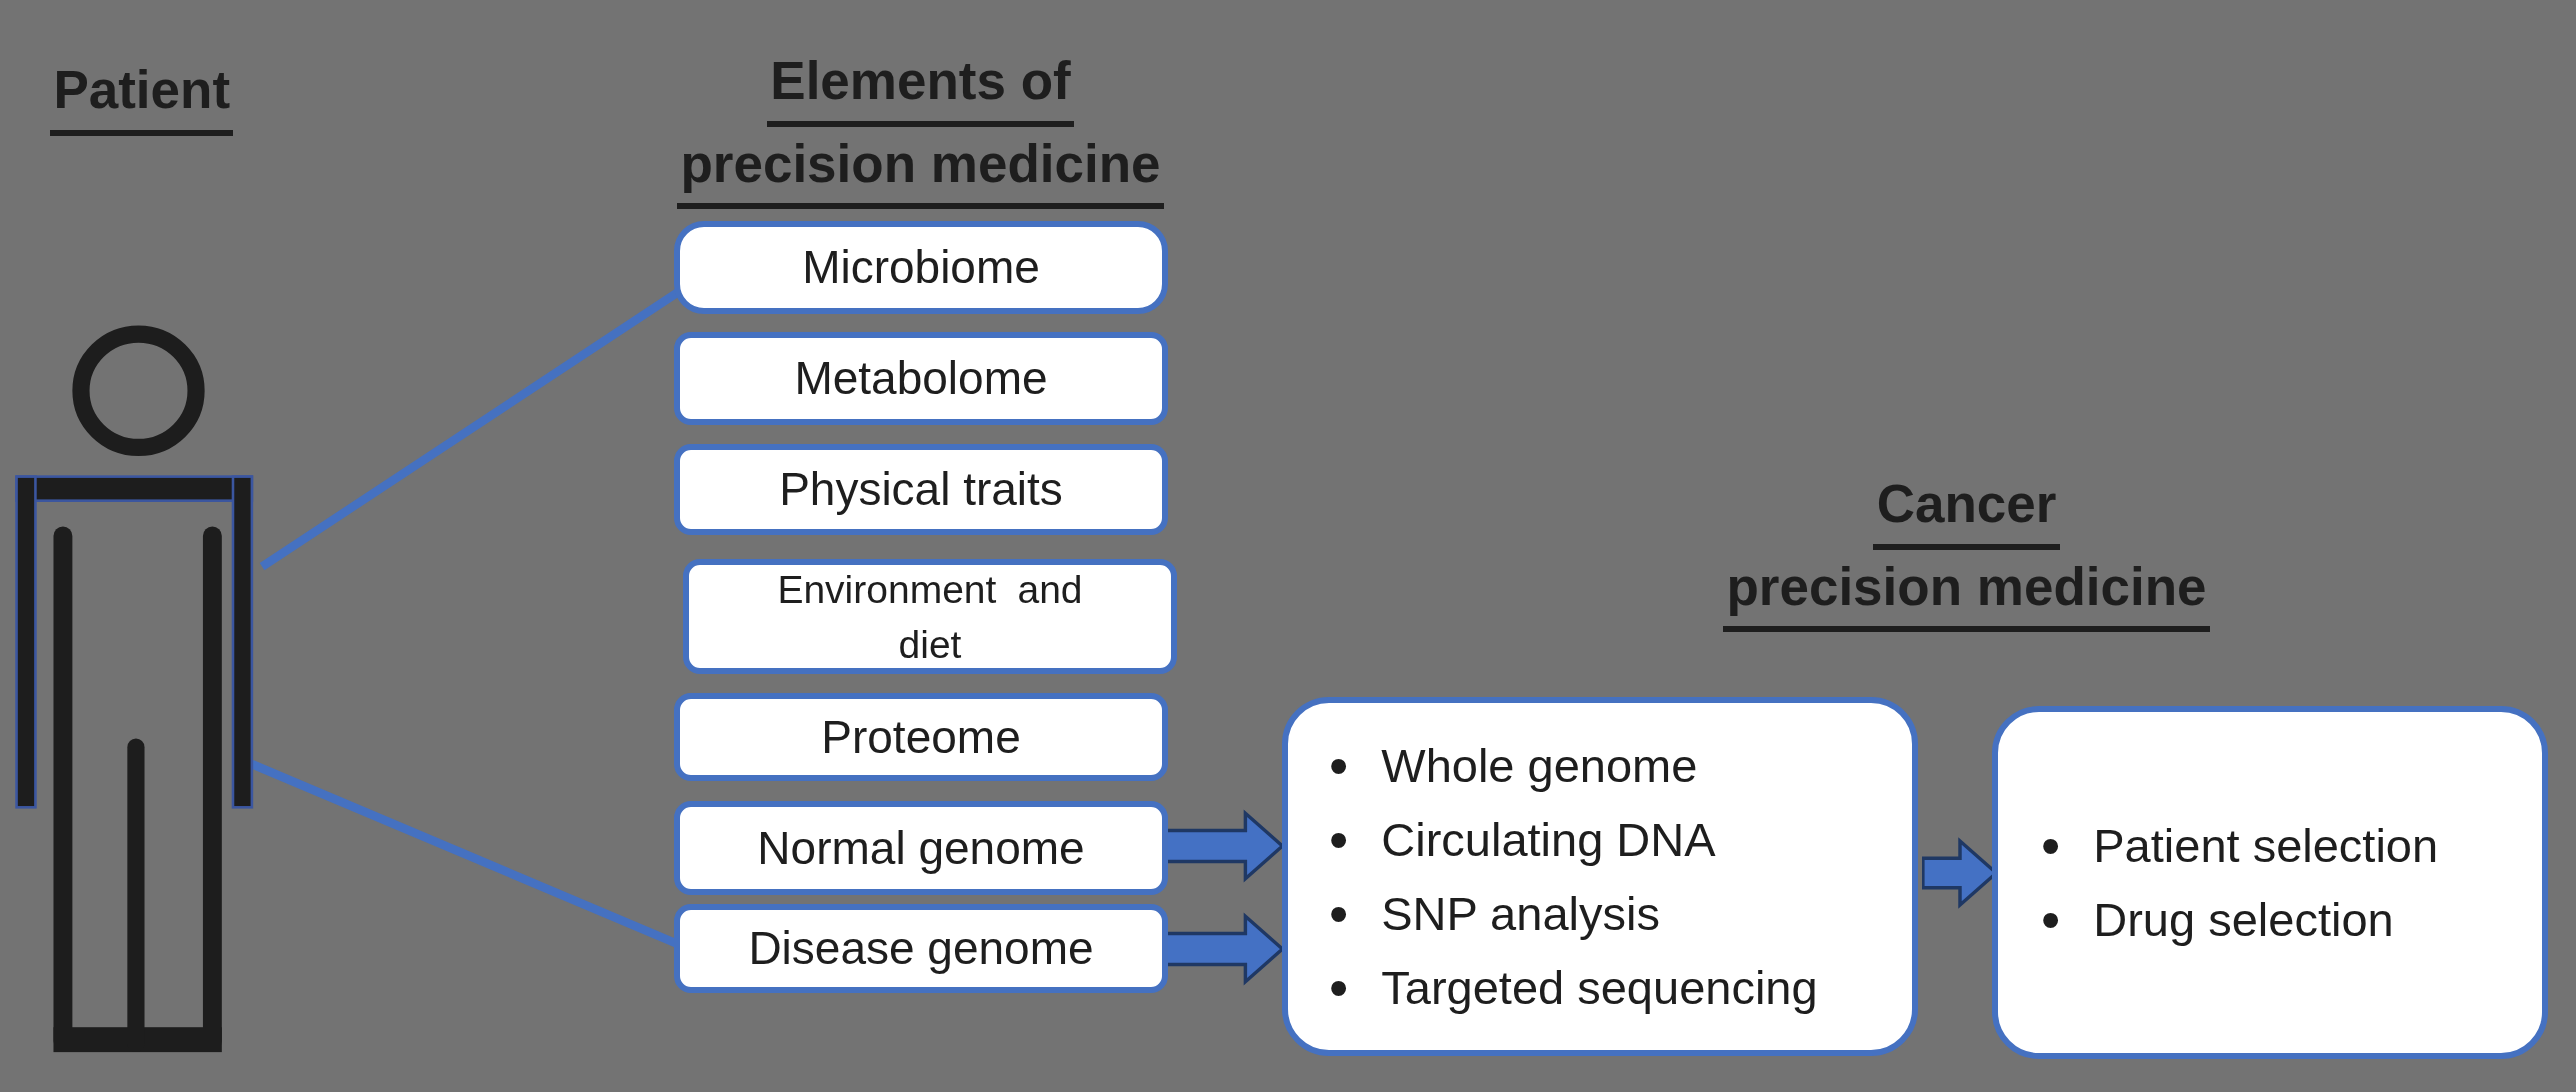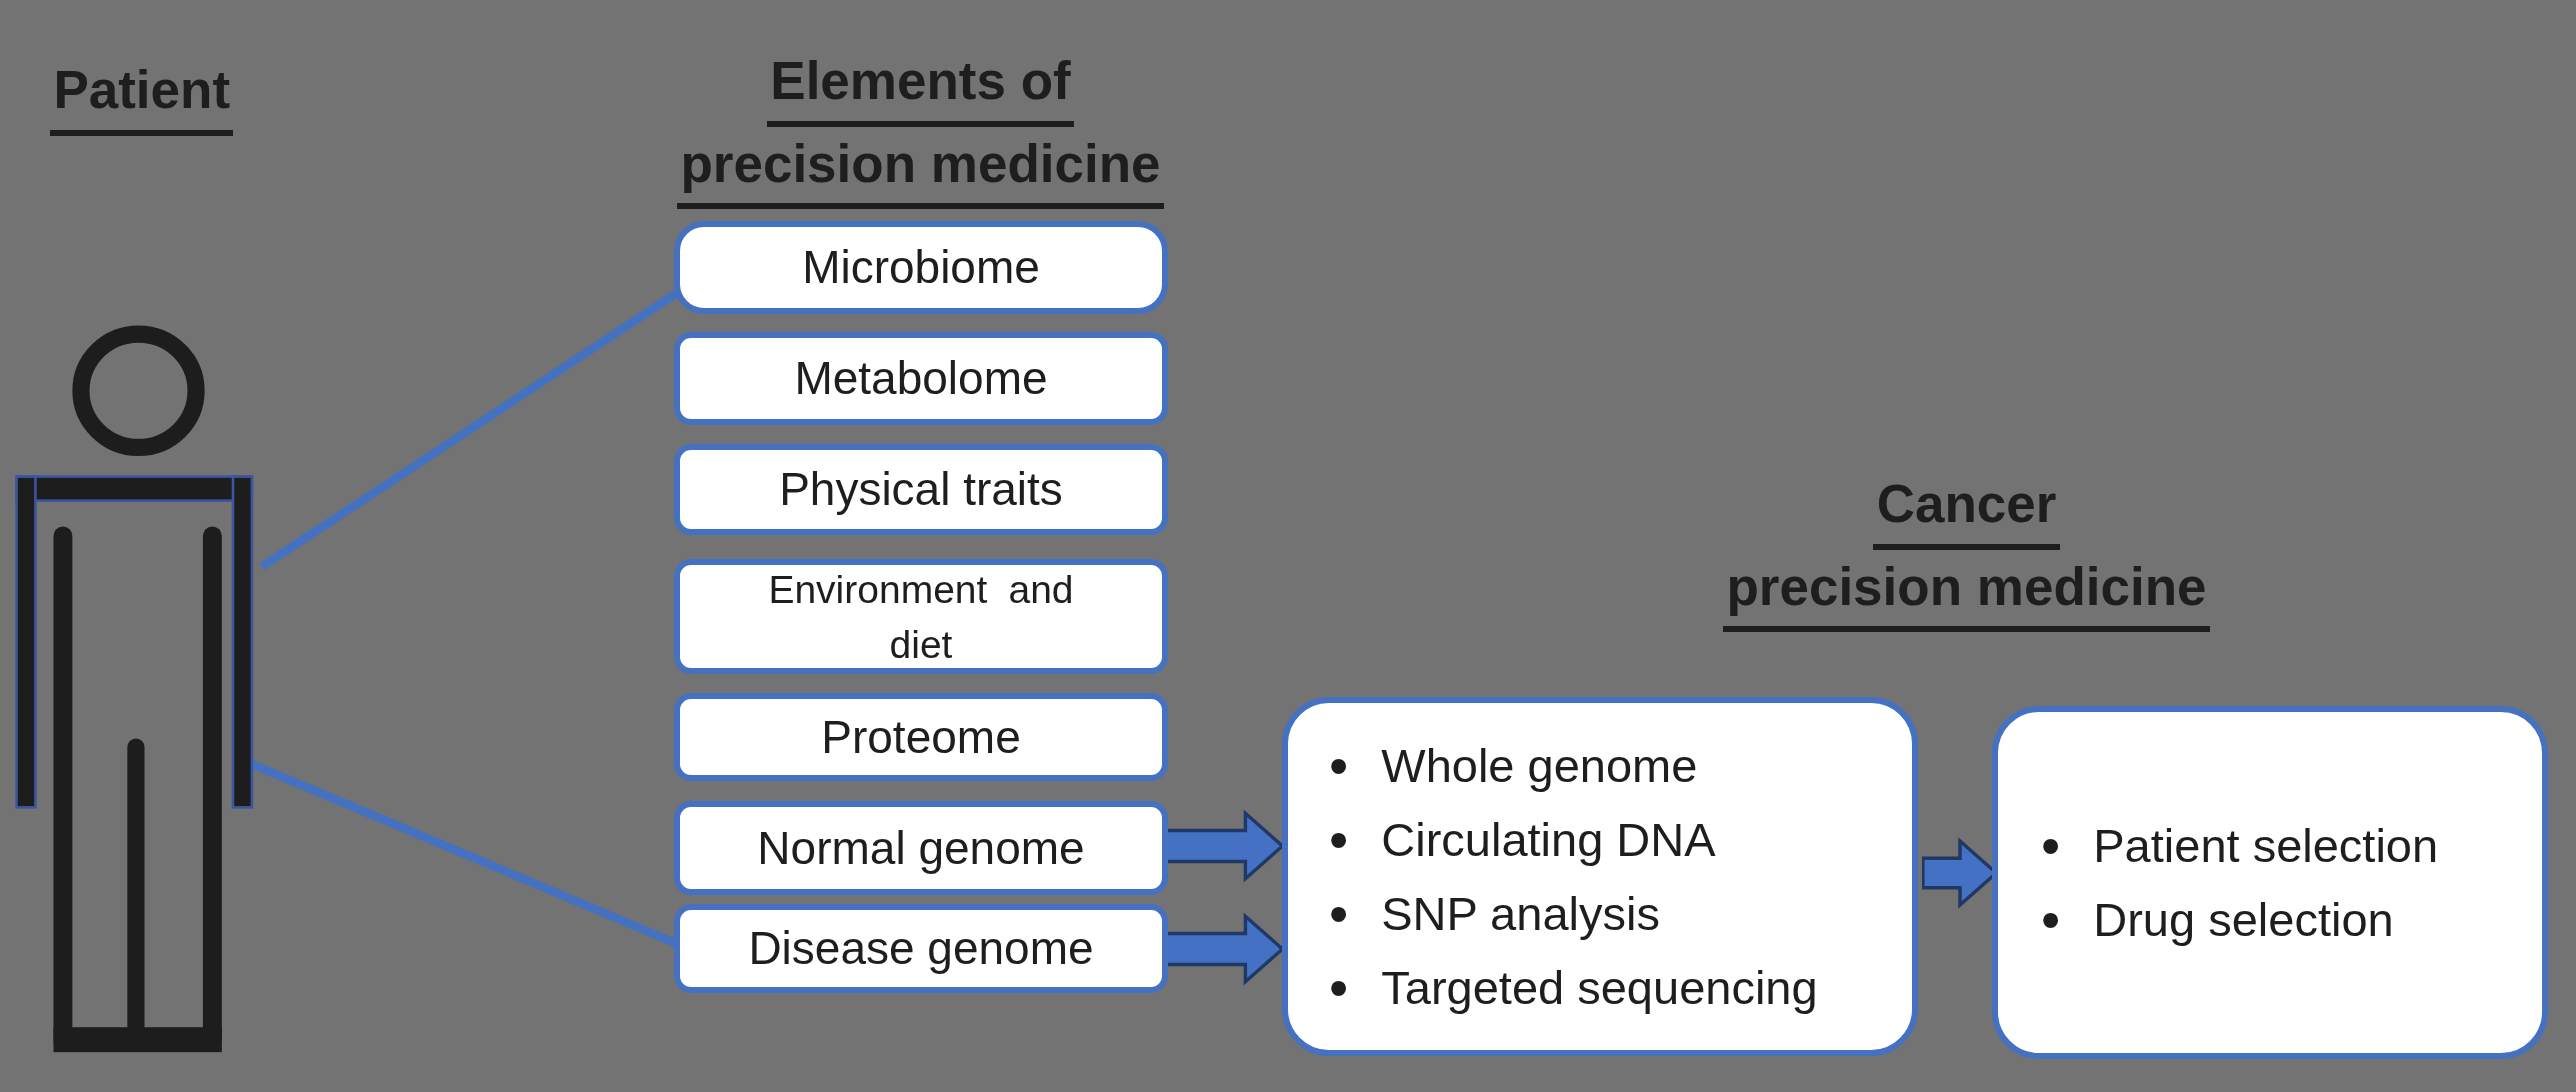--- a/index.html
+++ b/index.html
@@ -19,21 +19,21 @@
   
   .ebox {
     position:absolute; left:674px; width:494px; box-sizing:border-box;
     border:6px solid #4571c1; border-radius:17px; background:#ffffff;
     display:flex; flex-direction:column; align-items:center; justify-content:center;
     font-size:46px; line-height:53px; text-align:center; z-index:2; white-space:nowrap;
   }
   .b1 { top:221px;  height:93px;border-radius:30px; }
   .b2 { top:332px;  height:93px; }
   .b3 { top:444px;  height:91px; }
-  .b4 { top:559px;  height:115px; font-size:39px; line-height:55px; }
+  .b4 { top:559px;  height:115px; font-size:39px; line-height:55px;margin-left:9px; }
   .b4 .line1 { word-spacing:10.3px; }
   .b5 { top:693px;  height:88px; }
   .b6 { top:801px;  height:94px; }
   .b7 { top:904px; height:89px; }
 
   
   .bigbox {
     position:absolute; box-sizing:border-box; background:#ffffff;
     border:6.9px solid #4571c1; border-radius:47px;
     display:flex; flex-direction:column; justify-content:center;

